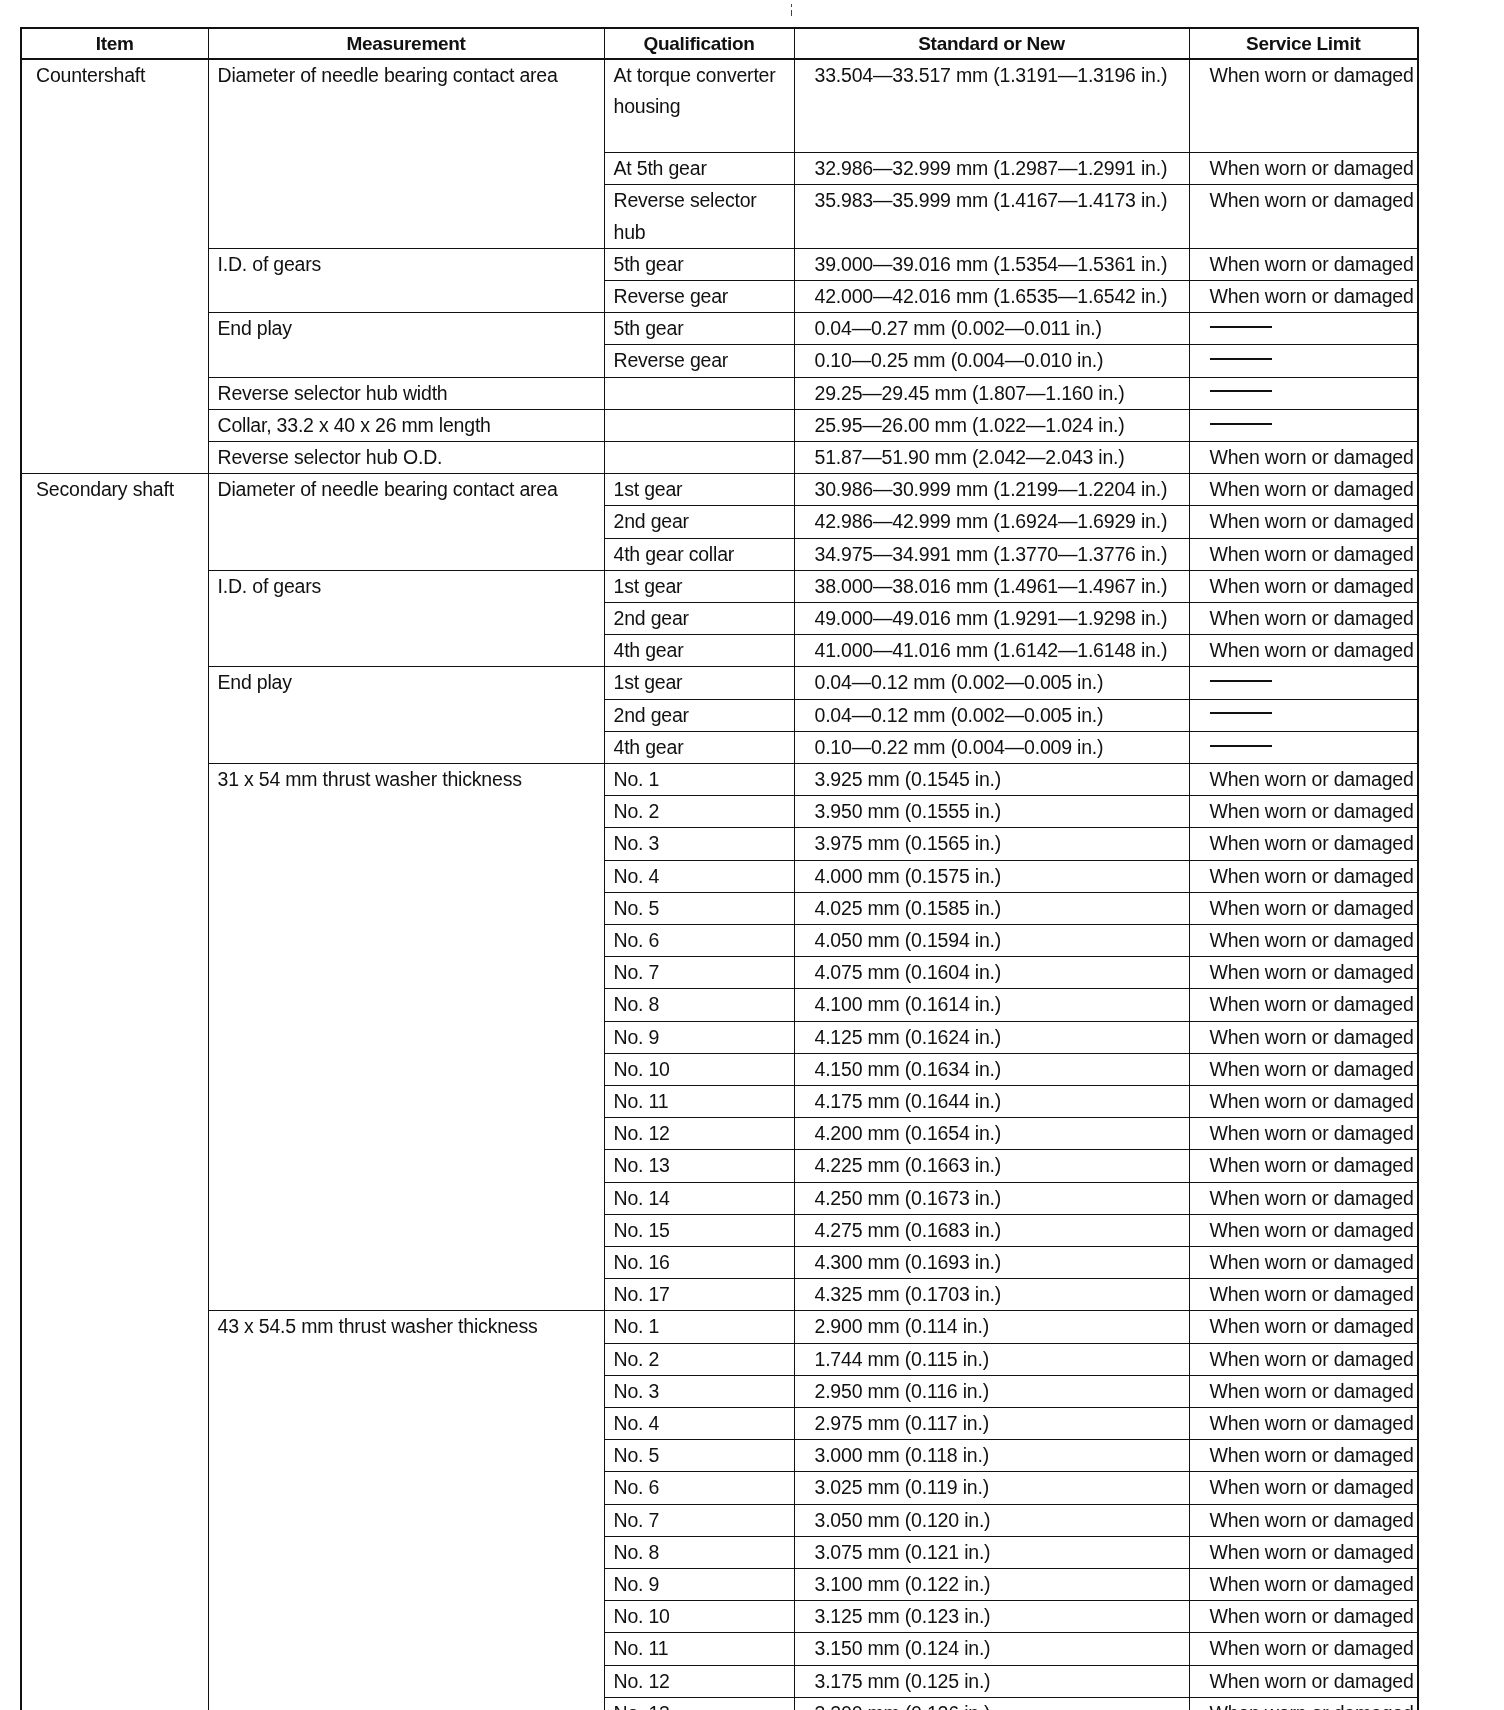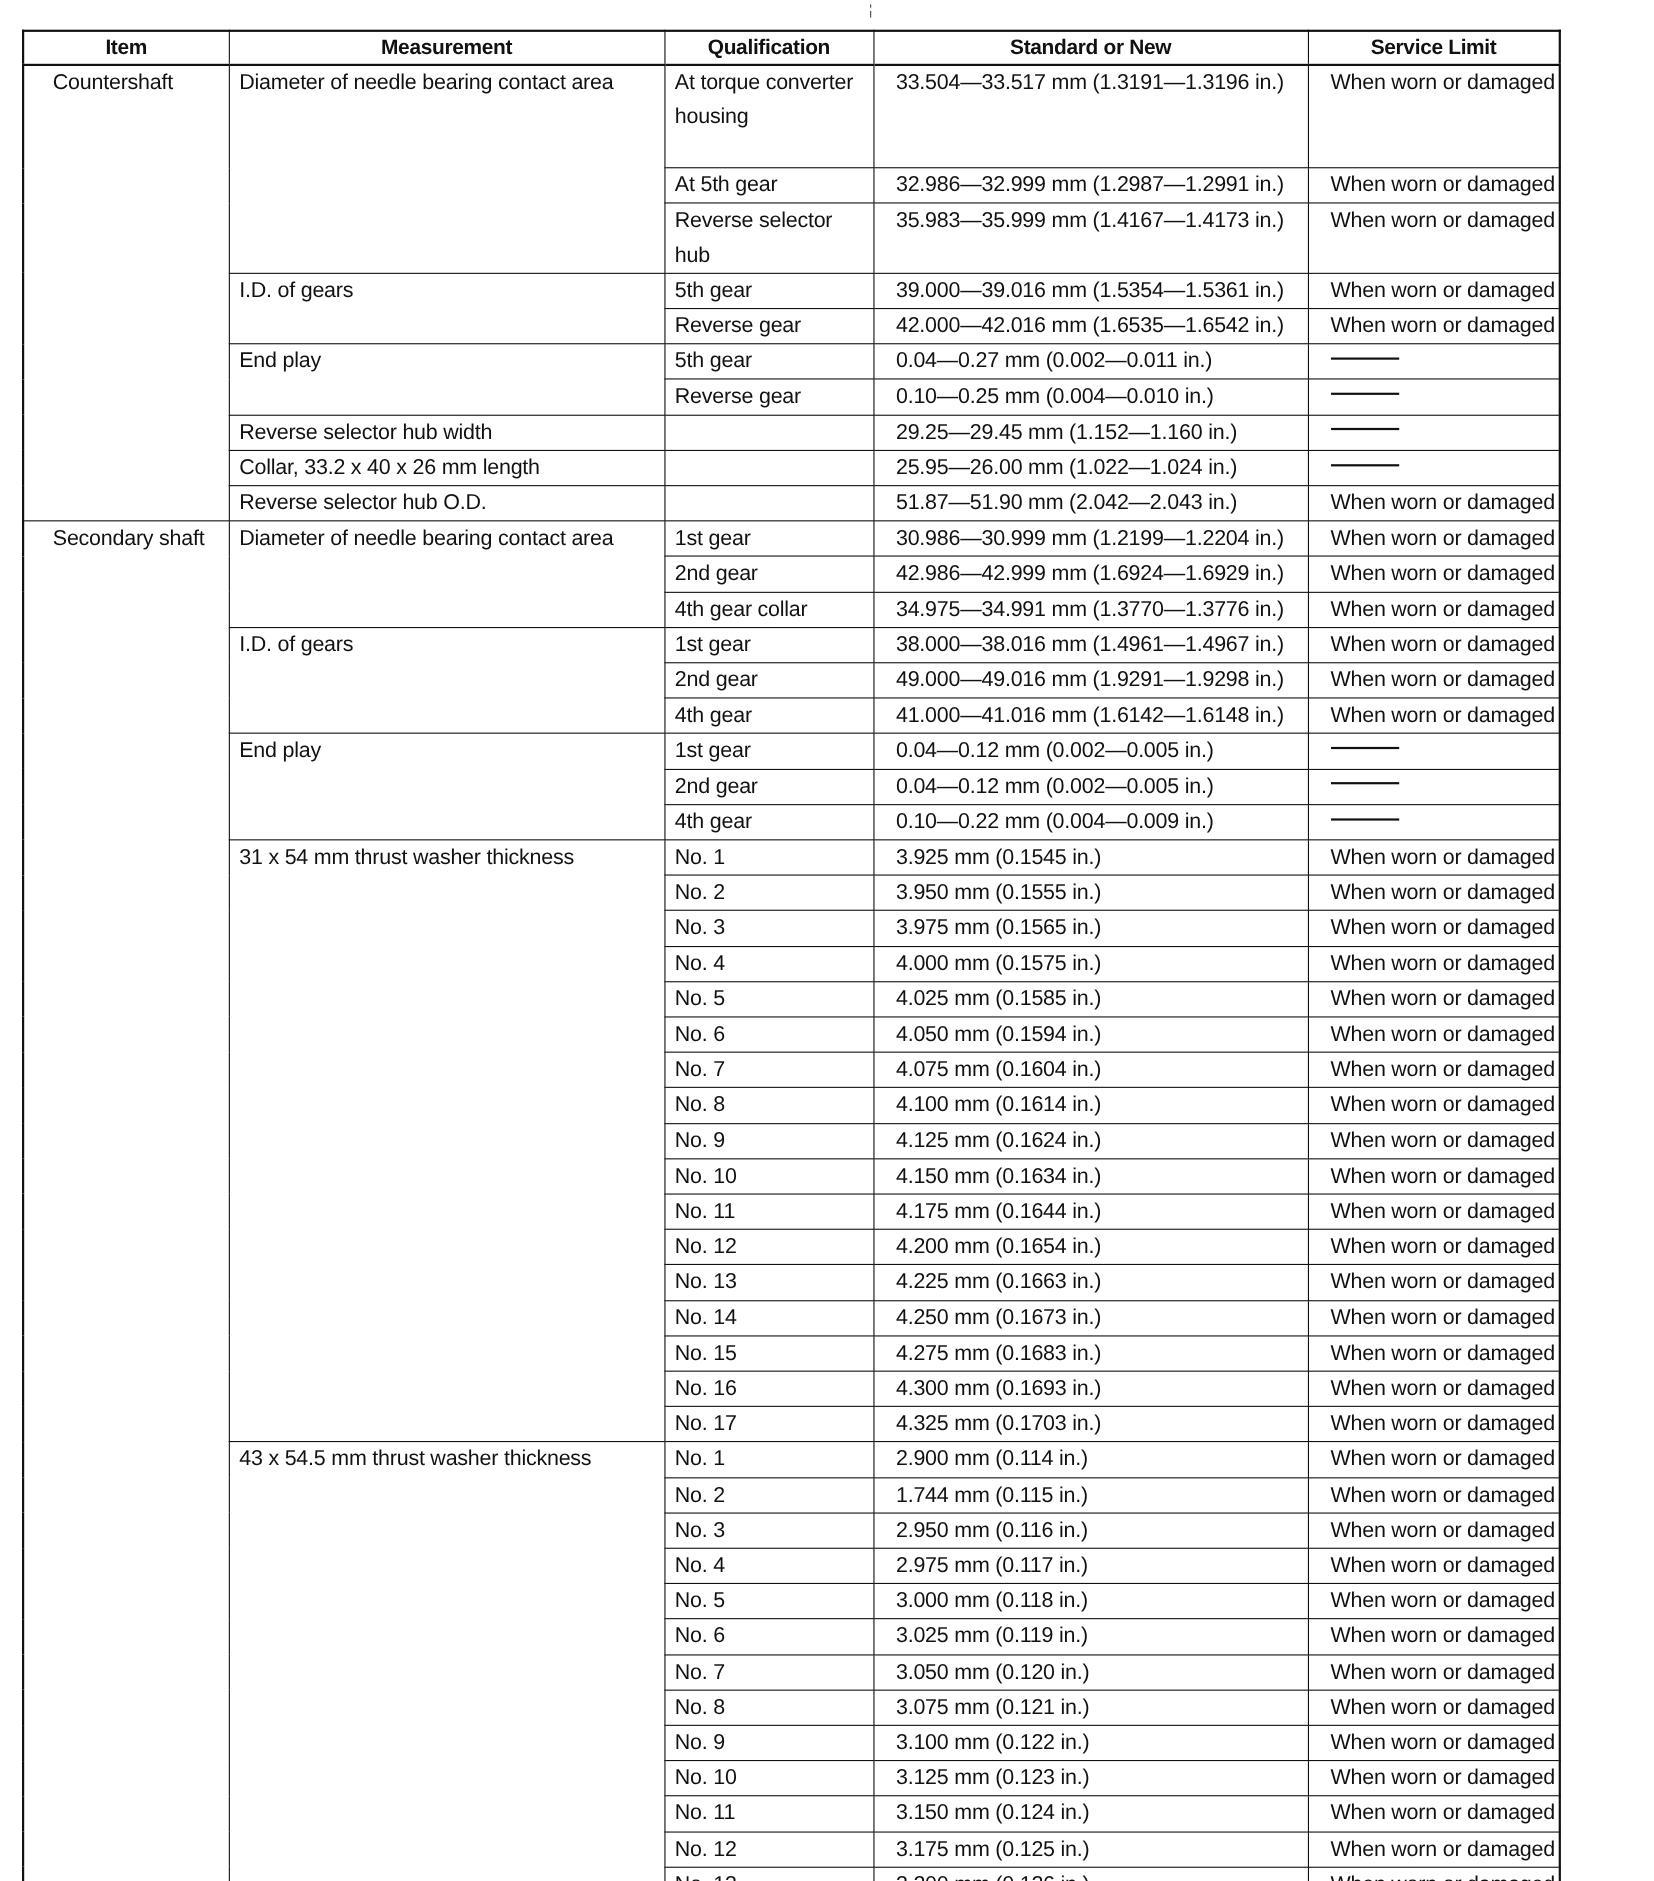--- a/index.html
+++ b/index.html
@@ -30,21 +30,21 @@
     font-size: 19.5px;
     line-height: 31.2px;
     height: 31.2px;
     padding: 0 8px 0 9px;
     vertical-align: top;
     white-space: nowrap;
     letter-spacing: -0.2px;
     overflow: hidden;
   }
   table.spec td.wrap { white-space: normal; margin-left: 25px; }
-  table.spec td.item { padding-left: 26px; }
+  table.spec td.item { padding-left: 14px; }
   table.spec td.std  { padding-left: 20px; padding-right: 2px; }
   table.spec td.lim  { padding-left: 20px; }
   .dash { display: inline-block; width: 62px; height: 0; border-top: 2px solid #111; vertical-align: middle; margin-top: -6px; }
 </style>
 </head>
 <body>
 
 <div class="mark"></div>
 
 <table class="spec">
@@ -100,21 +100,21 @@
         <td class="lim"><span class="dash" title="———"></span></td>
       </tr>
       <tr>
         <td class="wrap qual">Reverse gear</td>
         <td class="std">0.10—0.25 mm (0.004—0.010 in.)</td>
         <td class="lim"><span class="dash" title="———"></span></td>
       </tr>
       <tr>
         <td class="wrap meas" rowspan="1">Reverse selector hub width</td>
         <td class="wrap qual"></td>
-        <td class="std">29.25—29.45 mm (1.152—1.160 in.)</td>
+        <td class="std">29.25—29.45 mm (1.807—1.160 in.)</td>
         <td class="lim"><span class="dash" title="———"></span></td>
       </tr>
       <tr>
         <td class="wrap meas" rowspan="1">Collar, 33.2 x 40 x 26 mm length</td>
         <td class="wrap qual"></td>
         <td class="std">25.95—26.00 mm (1.022—1.024 in.)</td>
         <td class="lim"><span class="dash" title="———"></span></td>
       </tr>
       <tr>
         <td class="wrap meas" rowspan="1">Reverse selector hub O.D.</td>

